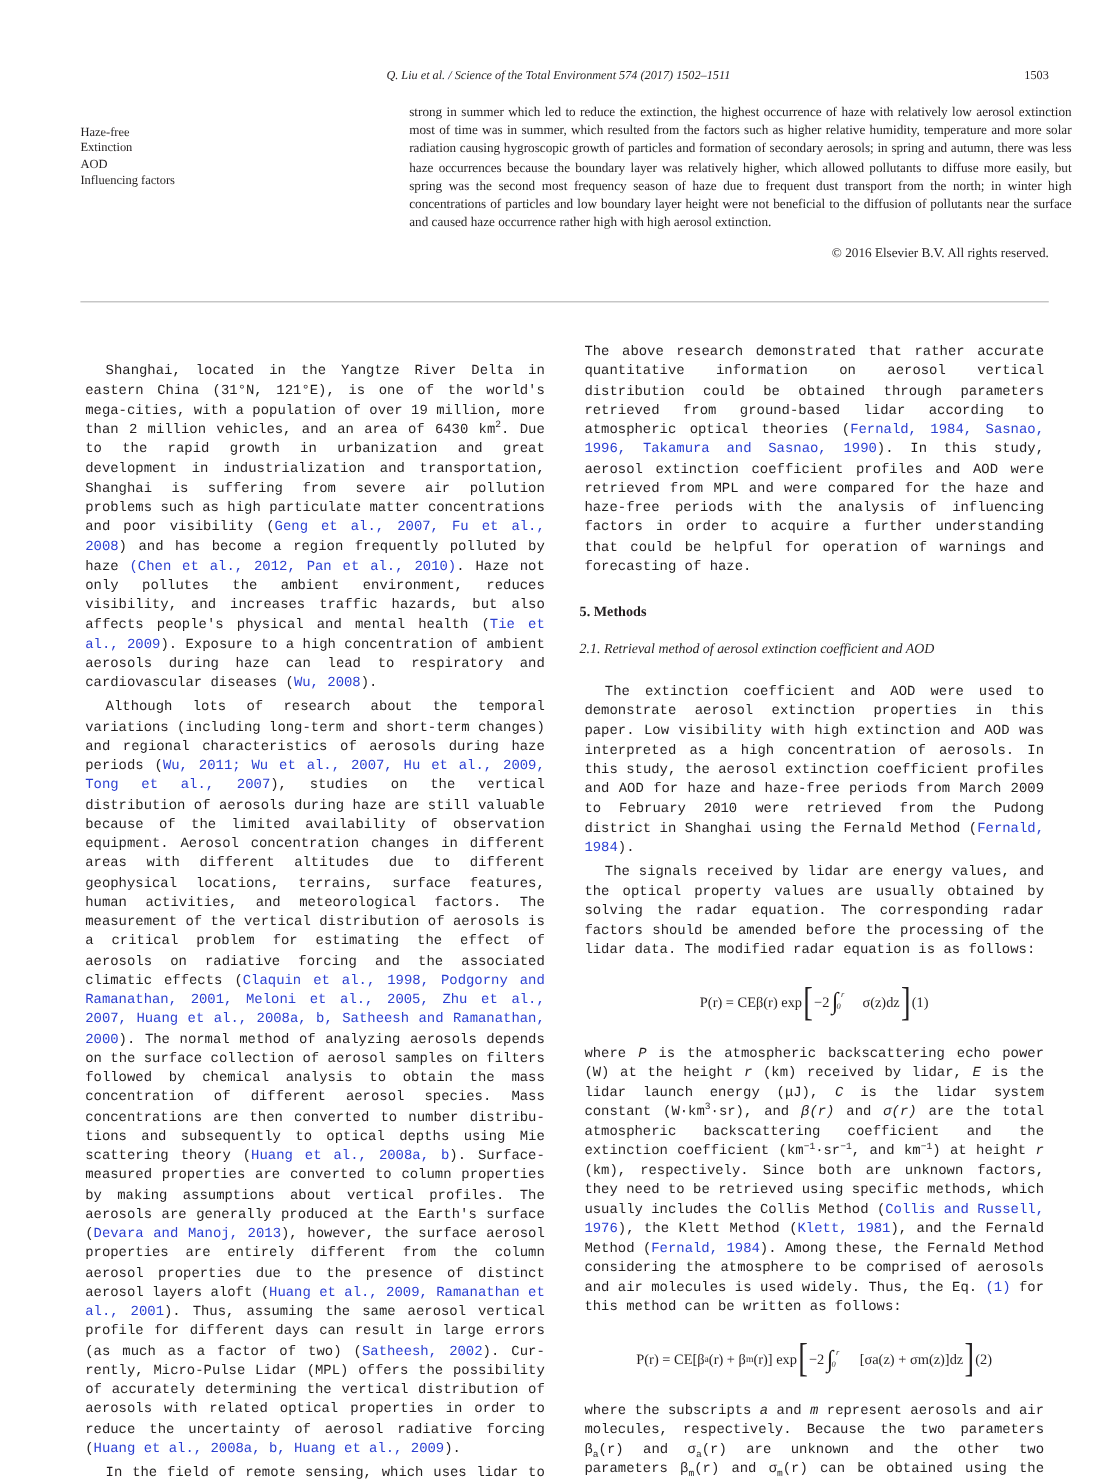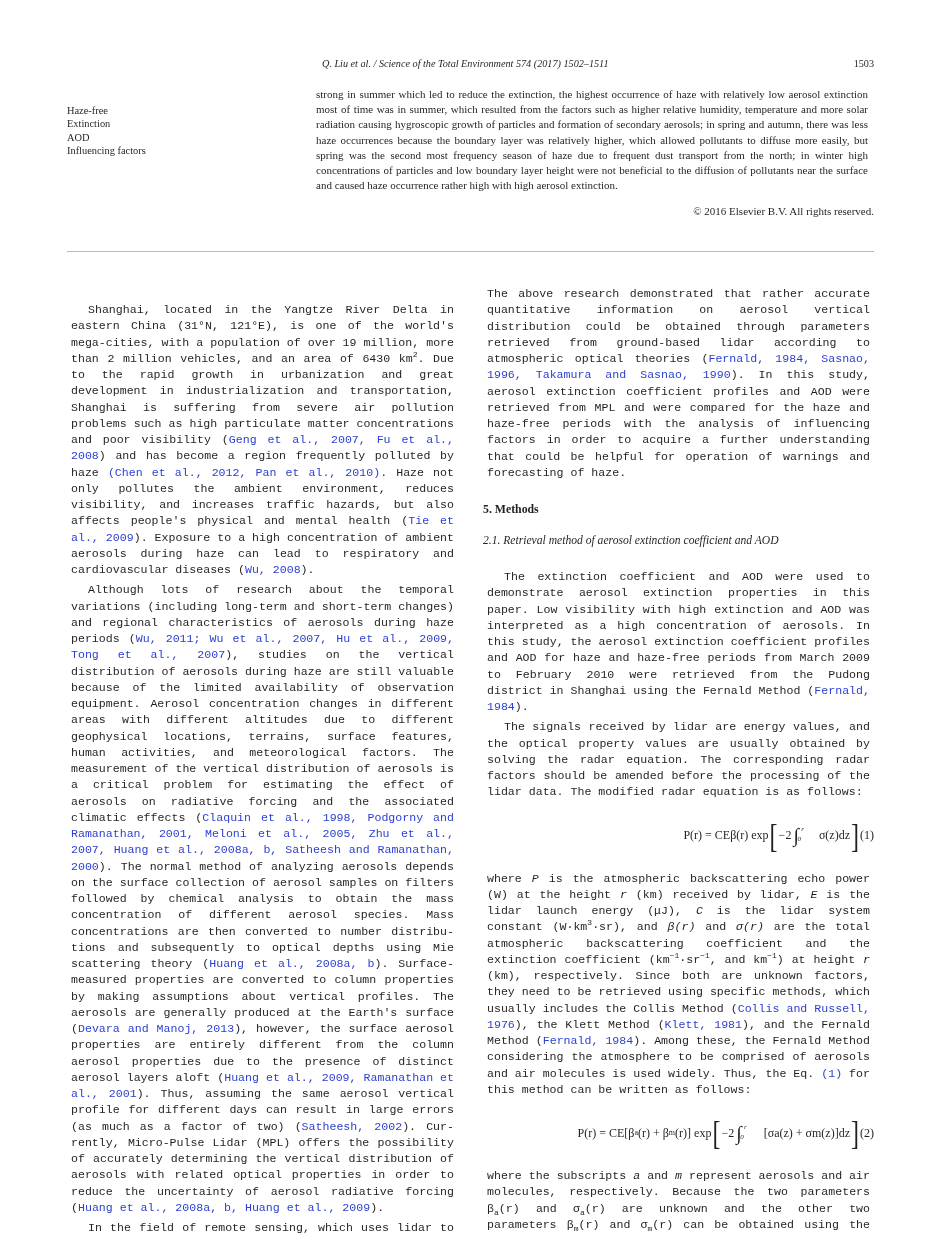--- a/index.html
+++ b/index.html
@@ -17,21 +17,21 @@
   }
   .running-header .page-num { position: absolute; right: 0; top: 0; }
 
   .keywords {
     position: absolute; top: 104px; left: 67px; width: 200px;
     font-family: "Liberation Serif", serif; font-size: 10.4px; line-height: 13.4px;
   }
   .keywords div { white-space: nowrap; }
 
   .abstract {
-    position: absolute; top: 87px; left: 316px; width: 552px;
+    position: absolute; top: 87px; left: 341px; width: 552px;
     font-family: "Liberation Serif", serif; font-size: 11px; line-height: 15.2px;
     text-align: justify;
   }
   .copyright {
     position: absolute; top: 205px; right: 51px;
     font-family: "Liberation Serif", serif; font-size: 11px;
   }
   .divider {
     position: absolute; top: 251px; left: 67px; width: 807px; height: 1px;
     background: #b9b9b9;
@@ -53,21 +53,21 @@
     font-size: 11.6px; font-style: italic; font-weight: normal; margin: 0; line-height: 16px;
   }
   .gap-s { height: 16px; }
   .gap-m { height: 14px; }
   .link { color: #2b3fd1; cursor: pointer; }
   i.v { font-style: italic; }
   sup, sub { font-size: 8px; line-height: 0; }
 
   .equation {
     position: relative; height: 34px; font-family: "Liberation Serif", serif;
-    font-size: 12px; display: flex; align-items: center; justify-content: flex-end;
+    font-size: 12px; display: flex; align-items: center; justify-content: center;
   }
   .equation .expr { white-space: nowrap; display: flex; align-items: center; }
   .bracket { font-size: 24px; line-height: 1; transform: scaleY(1.4); display: inline-block; margin: 0 1px; }
   .integral { font-size: 20px; font-style: italic; display: inline-block; position: relative; margin: 0 2px; }
   .integral .ul { position: absolute; top: -6px; right: -5px; font-size: 7px; font-style: italic; }
   .integral .ll { position: absolute; bottom: -4px; right: -2px; font-size: 7px; }
 </style>
 </head>
 <body>
 

